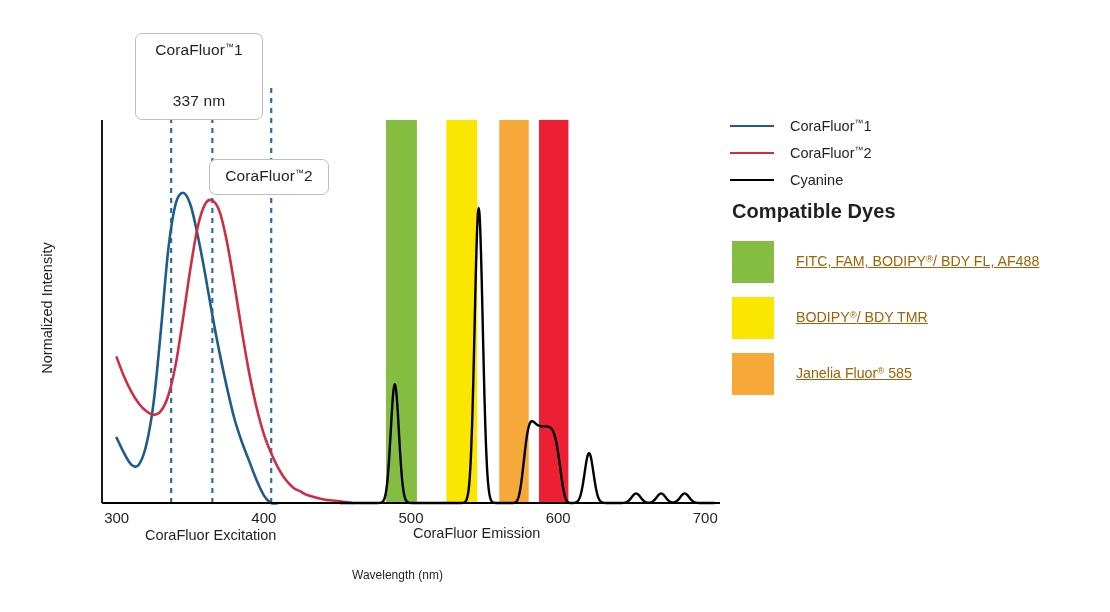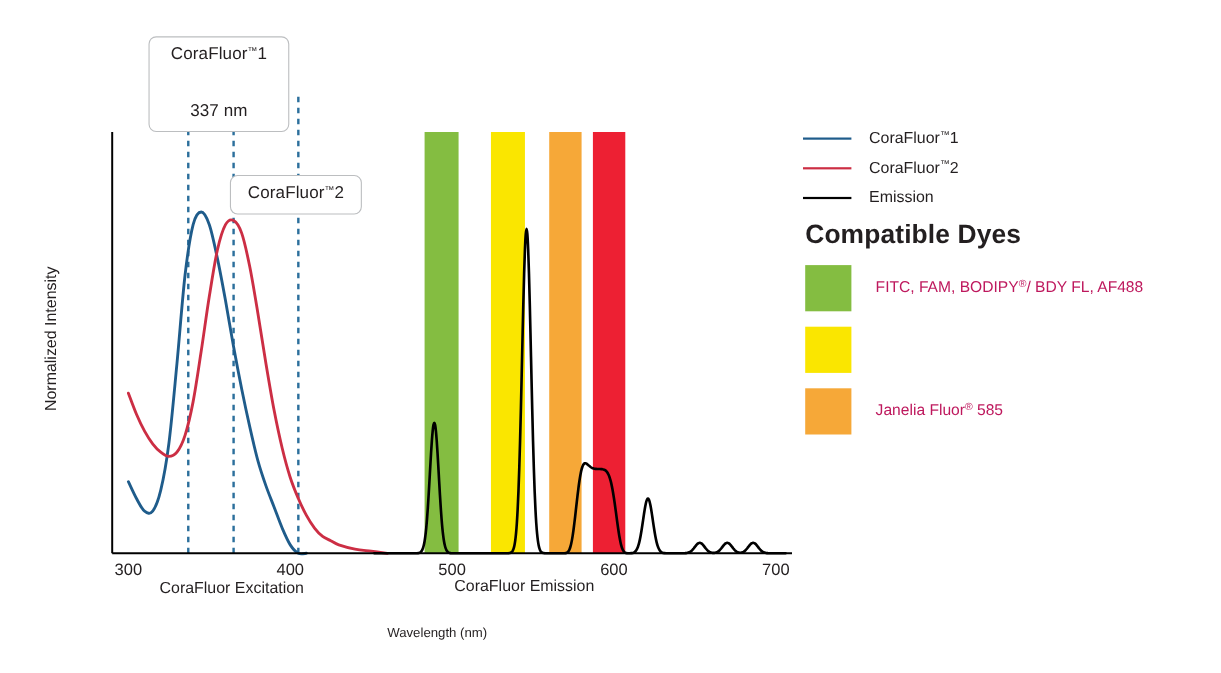--- a/index.html
+++ b/index.html
@@ -117,21 +117,21 @@
   }
   .legend-label {
     font-size: 14.5px;
     color: #231f20;
     white-space: nowrap;
   }
   .dyes-heading {
     position: absolute;
     left: 2px;
     top: 200px;
-    font-size: 24px;
+    font-size: 20px;
     font-weight: bold;
     color: #231f20;
     letter-spacing: 0.1px;
   }
   .dyes-list {
     position: absolute;
     left: 2px;
     top: 234px;
     width: 376px;
   }
@@ -142,21 +142,22 @@
   }
   .dye-swatch {
     width: 42px;
     height: 42px;
     flex: 0 0 auto;
     margin-right: 22px;
   }
   .dye-label {
     font-size: 14.2px;
     line-height: 1.38;
-    color: #be185d;
+    color: #a16207;
+    text-decoration: underline;
   }
   .reg {
     font-size: 9.5px;
     vertical-align: 4px;
   }
 </style>
 </head>
 <body>
 
 <div id="root">
@@ -203,36 +204,37 @@
         <div class="legend-row">
           <span class="legend-swatch-line" style="border-top-color: rgb(31, 92, 139);"></span>
           <span class="legend-label"><span>CoraFluor</span><span class="sup">™</span><span>1</span></span>
         </div>
         <div class="legend-row">
           <span class="legend-swatch-line" style="border-top-color: rgb(204, 46, 68);"></span>
           <span class="legend-label"><span>CoraFluor</span><span class="sup">™</span><span>2</span></span>
         </div>
         <div class="legend-row">
           <span class="legend-swatch-line" style="border-top-color: rgb(0, 0, 0);"></span>
-          <span class="legend-label"><span>Emission</span><span class="sup"></span><span></span></span>
+          <span class="legend-label"><span>Cyanine</span><span class="sup"></span><span></span></span>
         </div>
       </div>
 
     <div class="dyes-heading">Compatible Dyes</div>
 
     <div class="dyes-list" id="dyes-list">
         <div class="dye-row">
           <span class="dye-swatch" style="background: rgb(132, 189, 65);"></span>
           <div class="dye-label">
             <div><span>FITC, FAM, BODIPY</span><span class="reg">®</span><span>/ BDY FL, AF488</span></div>
           </div>
         </div>
         <div class="dye-row">
           <span class="dye-swatch" style="background: rgb(250, 230, 0);"></span>
           <div class="dye-label">
+            <div><span>BODIPY</span><span class="reg">®</span><span>/ BDY TMR</span></div>
           </div>
         </div>
         <div class="dye-row">
           <span class="dye-swatch" style="background: rgb(246, 168, 56);"></span>
           <div class="dye-label">
             <div><span>Janelia Fluor</span><span class="reg">®</span><span> 585</span></div>
           </div>
         </div>
       </div>
 

